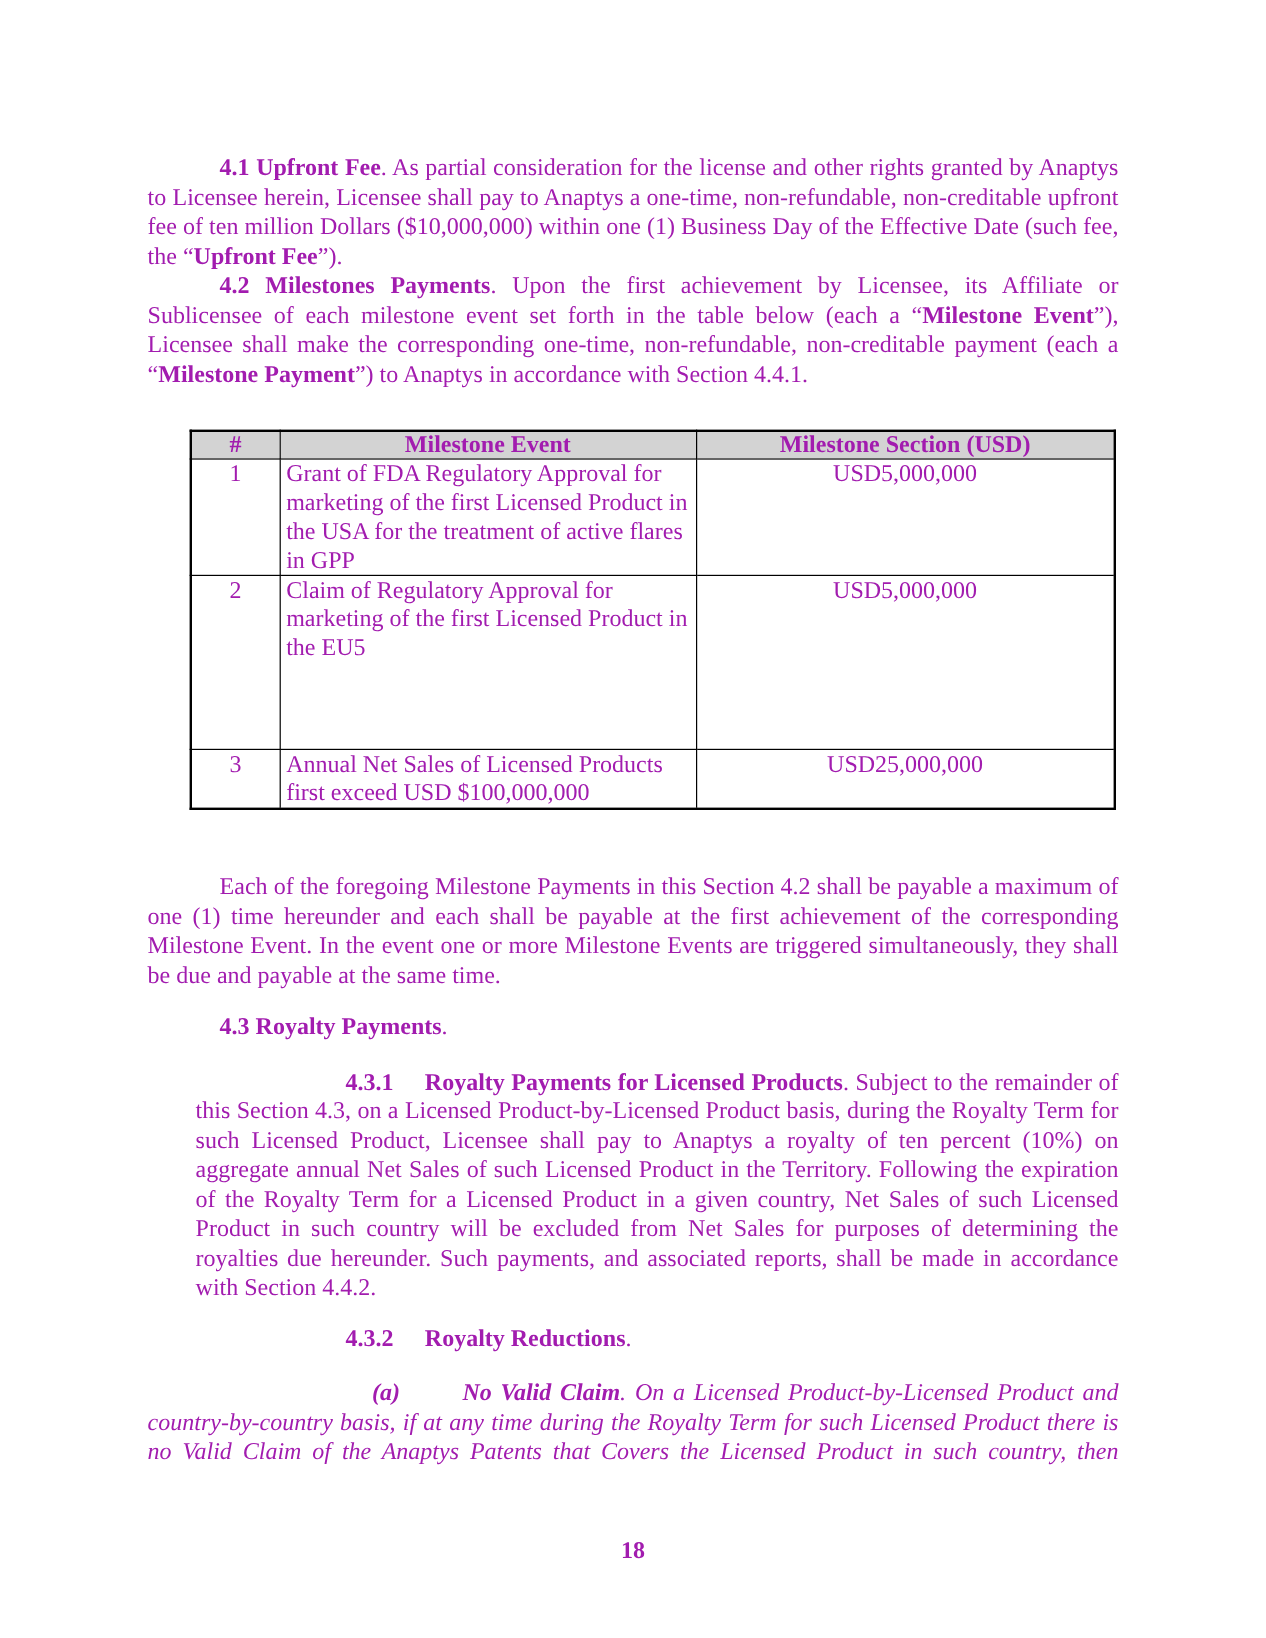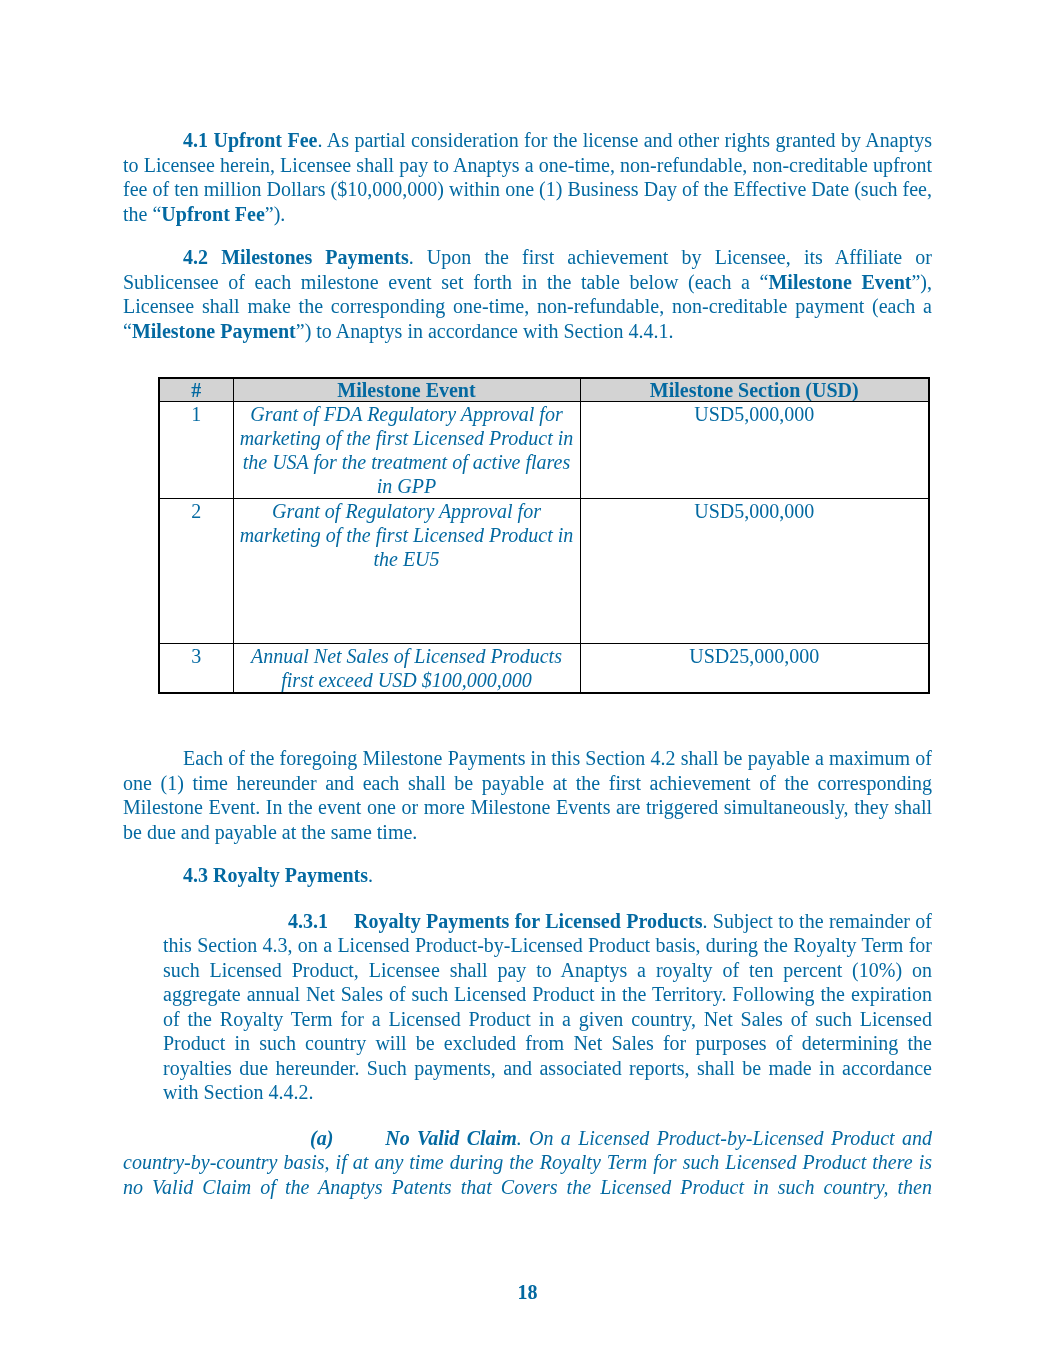--- a/index.html
+++ b/index.html
@@ -5,42 +5,42 @@
   html, body { margin: 0; padding: 0; background: #888; }
   .page {
     position: relative;
     width: 1055px;
     height: 1365px;
     margin: 0 auto;
     background: #ffffff;
     font-family: "Liberation Serif", "DejaVu Serif", serif;
     font-size: 20px;
     line-height: 24.5px;
-    color: #0369a1;
+    color: #a21caf;
     overflow: hidden;
   }
   .content {
     position: absolute;
     left: 123px;
     top: 0;
     width: 809px;
   }
   .para {
     margin: 0;
     text-align: justify;
   }
   .b { font-weight: bold; }
   .tab { display: inline-block; width: 26px; }
   .ind-60  { text-indent: 60px; }
   .ind-125 { text-indent: 125px; margin-left: 40px; }
   .ind-187 { text-indent: 187px; }
   .justify-last { text-align-last: justify; }
 
   .p41 { margin-top: 128px; }
-  .p42 { margin-top: 19px; }
+  .p42 { }
   .tablewrap { margin-top: 34px; margin-left: 35px; }
   .after-table { margin-top: 52px; }
   .h43 { margin-top: 19px; }
   .p431 { margin-top: 21px; }
   .h432 { margin-top: 18px; }
   .pa { margin-top: 21px; font-style: italic; }
 
   table.milestones {
     border-collapse: collapse;
     table-layout: fixed;
@@ -59,21 +59,21 @@
     overflow: hidden;
   }
   table.milestones th {
     background: #d3d3d3;
     font-weight: bold;
     text-align: center;
     height: 22px;
     line-height: 22px;
   }
   td.cell-num { text-align: center; }
-  td.cell-event { text-align: center; font-style: italic; }
+  td.cell-event { text-align: left; }
   td.cell-pay { text-align: center; }
   tr.row-1 td { height: 95px; }
   tr.row-2 td { height: 144px; }
   tr.row-3 td { height: 45px; }
   tr.row-total td { height: 21px; line-height: 21px; }
   tr.row-total td.cell-event { font-weight: bold; }
 
   .page-number {
     position: absolute;
     left: 0;
@@ -108,37 +108,38 @@
           </tr>
         </thead>
         <tbody>
           <tr class="row-1">
             <td class="cell-num">1</td>
             <td class="cell-event">Grant of FDA Regulatory Approval for marketing of the first Licensed Product in the USA for the treatment of active flares in GPP</td>
             <td class="cell-pay">USD5,000,000</td>
           </tr>
           <tr class="row-2">
             <td class="cell-num">2</td>
-            <td class="cell-event">Grant of Regulatory Approval for marketing of the first Licensed Product in the EU5</td>
+            <td class="cell-event">Claim of Regulatory Approval for marketing of the first Licensed Product in the EU5</td>
             <td class="cell-pay">USD5,000,000</td>
           </tr>
           <tr class="row-3">
             <td class="cell-num">3</td>
             <td class="cell-event">Annual Net Sales of Licensed Products first exceed USD $100,000,000</td>
             <td class="cell-pay">USD25,000,000</td>
           </tr>
         </tbody>
       </table>
     </div>
 
     <p class="para ind-60 after-table"><span>Each of the foregoing Milestone Payments in this Section 4.2 shall be payable a maximum of one (1) time hereunder and each shall be payable at the first achievement of the corresponding Milestone Event. In the event one or more Milestone Events are triggered simultaneously, they shall be due and payable at the same time.</span></p>
 
     <p class="para ind-60 h43"><span class="b">4.3 Royalty Payments</span><span>.</span></p>
 
     <p class="para ind-125 p431"><span class="b">4.3.1</span><span class="tab">&nbsp;</span><span class="b">Royalty Payments for Licensed Products</span><span>. Subject to the remainder of this Section 4.3, on a Licensed Product-by-Licensed Product basis, during the Royalty Term for such Licensed Product, Licensee shall pay to Anaptys a royalty of ten percent (10%) on aggregate annual Net Sales of such Licensed Product in the Territory. Following the expiration of the Royalty Term for a Licensed Product in a given country, Net Sales of such Licensed Product in such country will be excluded from Net Sales for purposes of determining the royalties due hereunder. Such payments, and associated reports, shall be made in accordance with Section 4.4.2.</span></p>
 
+    <p class="para ind-125 h432"><span class="b">4.3.2</span><span class="tab">&nbsp;</span><span class="b">Royalty Reductions</span><span>.</span></p>
 
     <p class="para ind-187 pa justify-last"><span class="b">(a)</span><span class="tab">&nbsp;</span><span class="tab">&nbsp;</span><span class="b">No Valid Claim</span><span>. On a Licensed Product-by-Licensed Product and country-by-country basis, if at any time during the Royalty Term for such Licensed Product there is no Valid Claim of the Anaptys Patents that Covers the Licensed Product in such country, then</span></p>
 
   </div>
 
   <div class="page-number">18</div>
 </div>
 
 </body></html>

